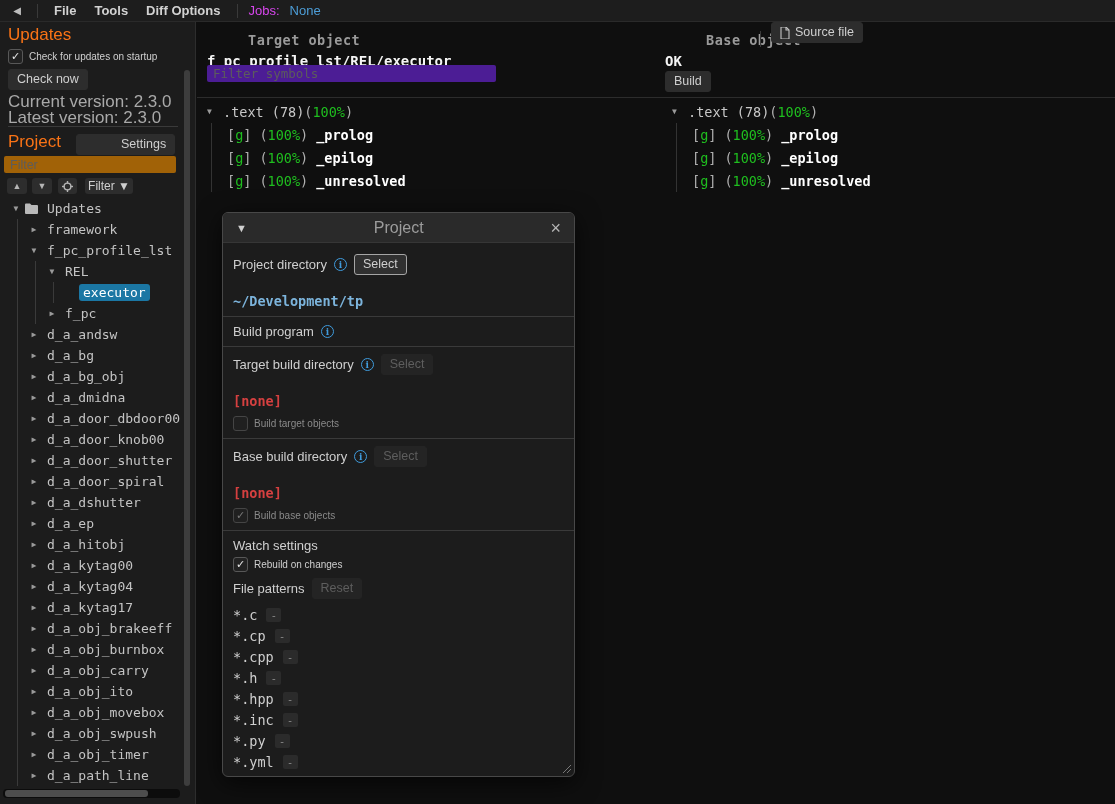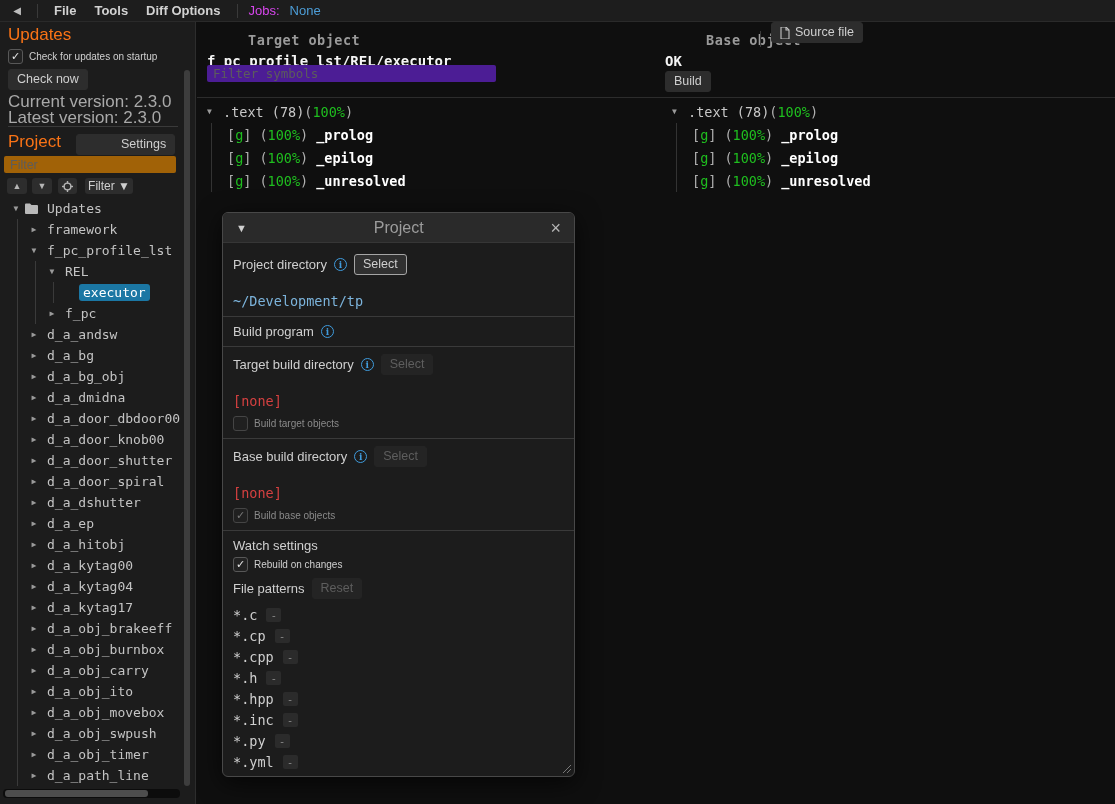--- a/index.html
+++ b/index.html
@@ -101,21 +101,21 @@
   #dlg-collapse { color:#cfcfcf; font-size:11px; }
   #dlg-title { flex:1; text-align:center; color:#9c9c9c; font-size:16px; }
   #dlg-close { color:#b5b5b5; font-size:18px; line-height:16px; }
   #dlg-body { padding:4px 10px 0 10px; font-size:13px; }
   .form-row { display:flex; align-items:center; gap:7px; margin:7px 0 5px 0; color:#cfcfcf; }
   .info-icon {
     width:13px; height:13px; border:1px solid #3f9bdc; border-radius:50%;
     color:#3f9bdc; font-size:9px; font-weight:bold; font-family:"DejaVu Serif", serif;
     display:inline-flex; align-items:center; justify-content:center; flex:0 0 auto;
   }
-  .dlg-value { font-family:"DejaVu Sans Mono", monospace; font-weight:normal;
+  .dlg-value { font-family:"DejaVu Sans Mono", monospace; font-weight:bold;
     font-size:13.5px; margin:18px 0 7px 0; }
   .val-blue { color:#7cb4dc; }
   .val-red { color:#d54040; }
   .dlg-hr { height:1px; background:#3a3a3a; margin:7px -10px; }
   .cb-label { font-size:10px; color:#cfcfcf; }
   .cb-label.dim { color:#8a8a8a; }
   #build-input { width:289px; height:17px; background:#0d0d0d; margin:2px 0 5px 0; }
   .section-label { color:#d0d0d0; margin:6px 0 4px 0; }
   .patterns { margin-top:3px; }
   .pat-row { display:flex; align-items:center; gap:9px; height:21px;

